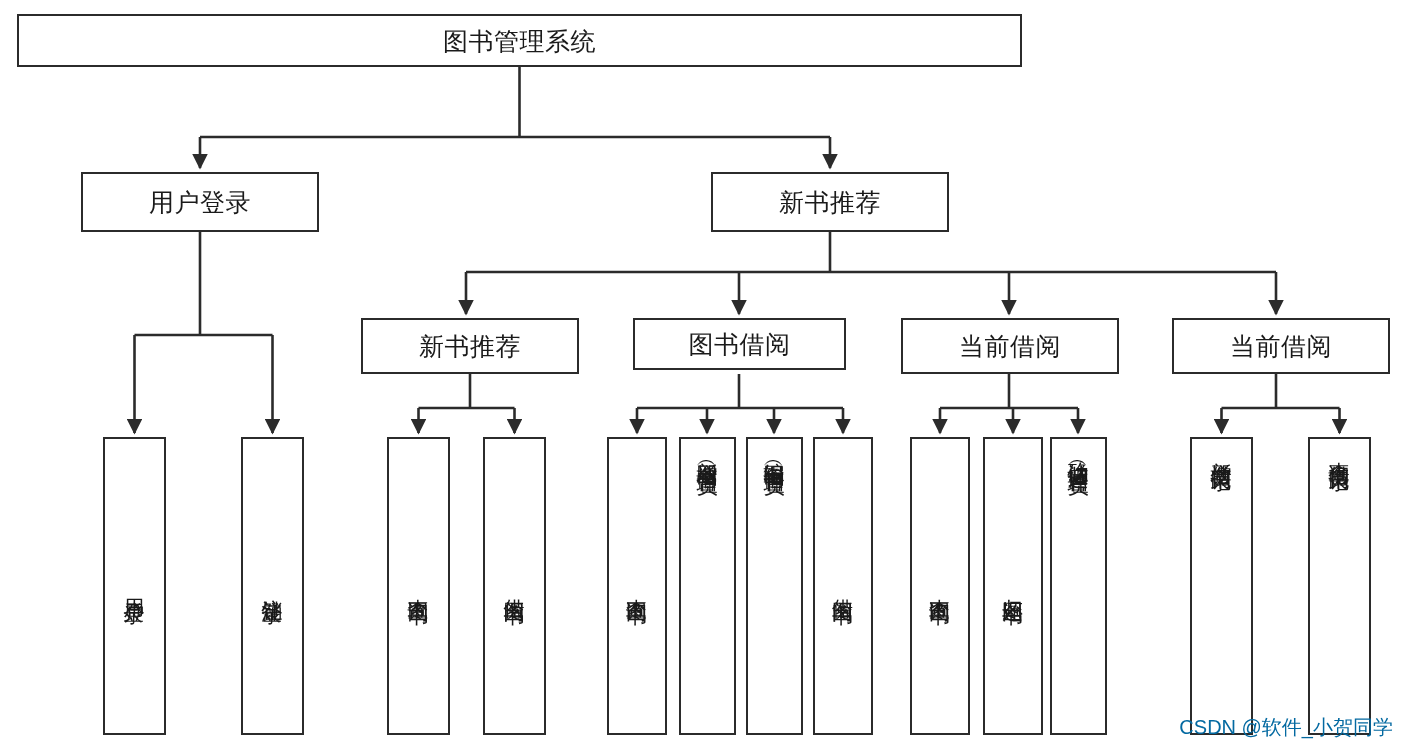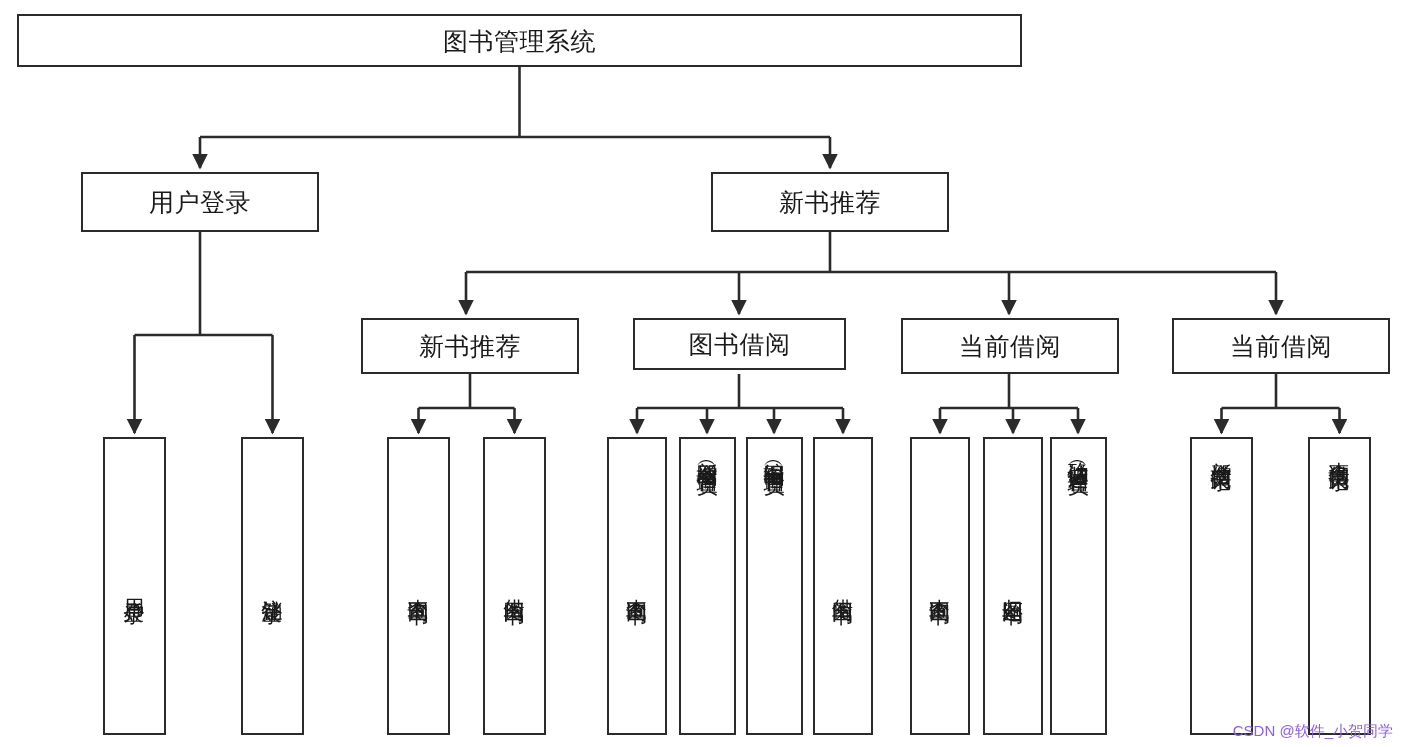--- a/index.html
+++ b/index.html
@@ -54,22 +54,22 @@
     white-space: nowrap;
   }
   .node.vert.centered {
     align-items: center;
     padding-top: 0;
   }
   #watermark {
     position: absolute;
     right: 12px;
     bottom: 6px;
-    font-size: 15px;
-    color: #8b5cf6;
+    font-size: 20px;
+    color: #0369a1;
     white-space: nowrap;
     pointer-events: none;
   }
 </style>
 </head>
 <body>
 
 <div id="diagram-root">
 
   <svg class="edges" viewBox="0 0 1405 747" xmlns="http://www.w3.org/2000/svg">

